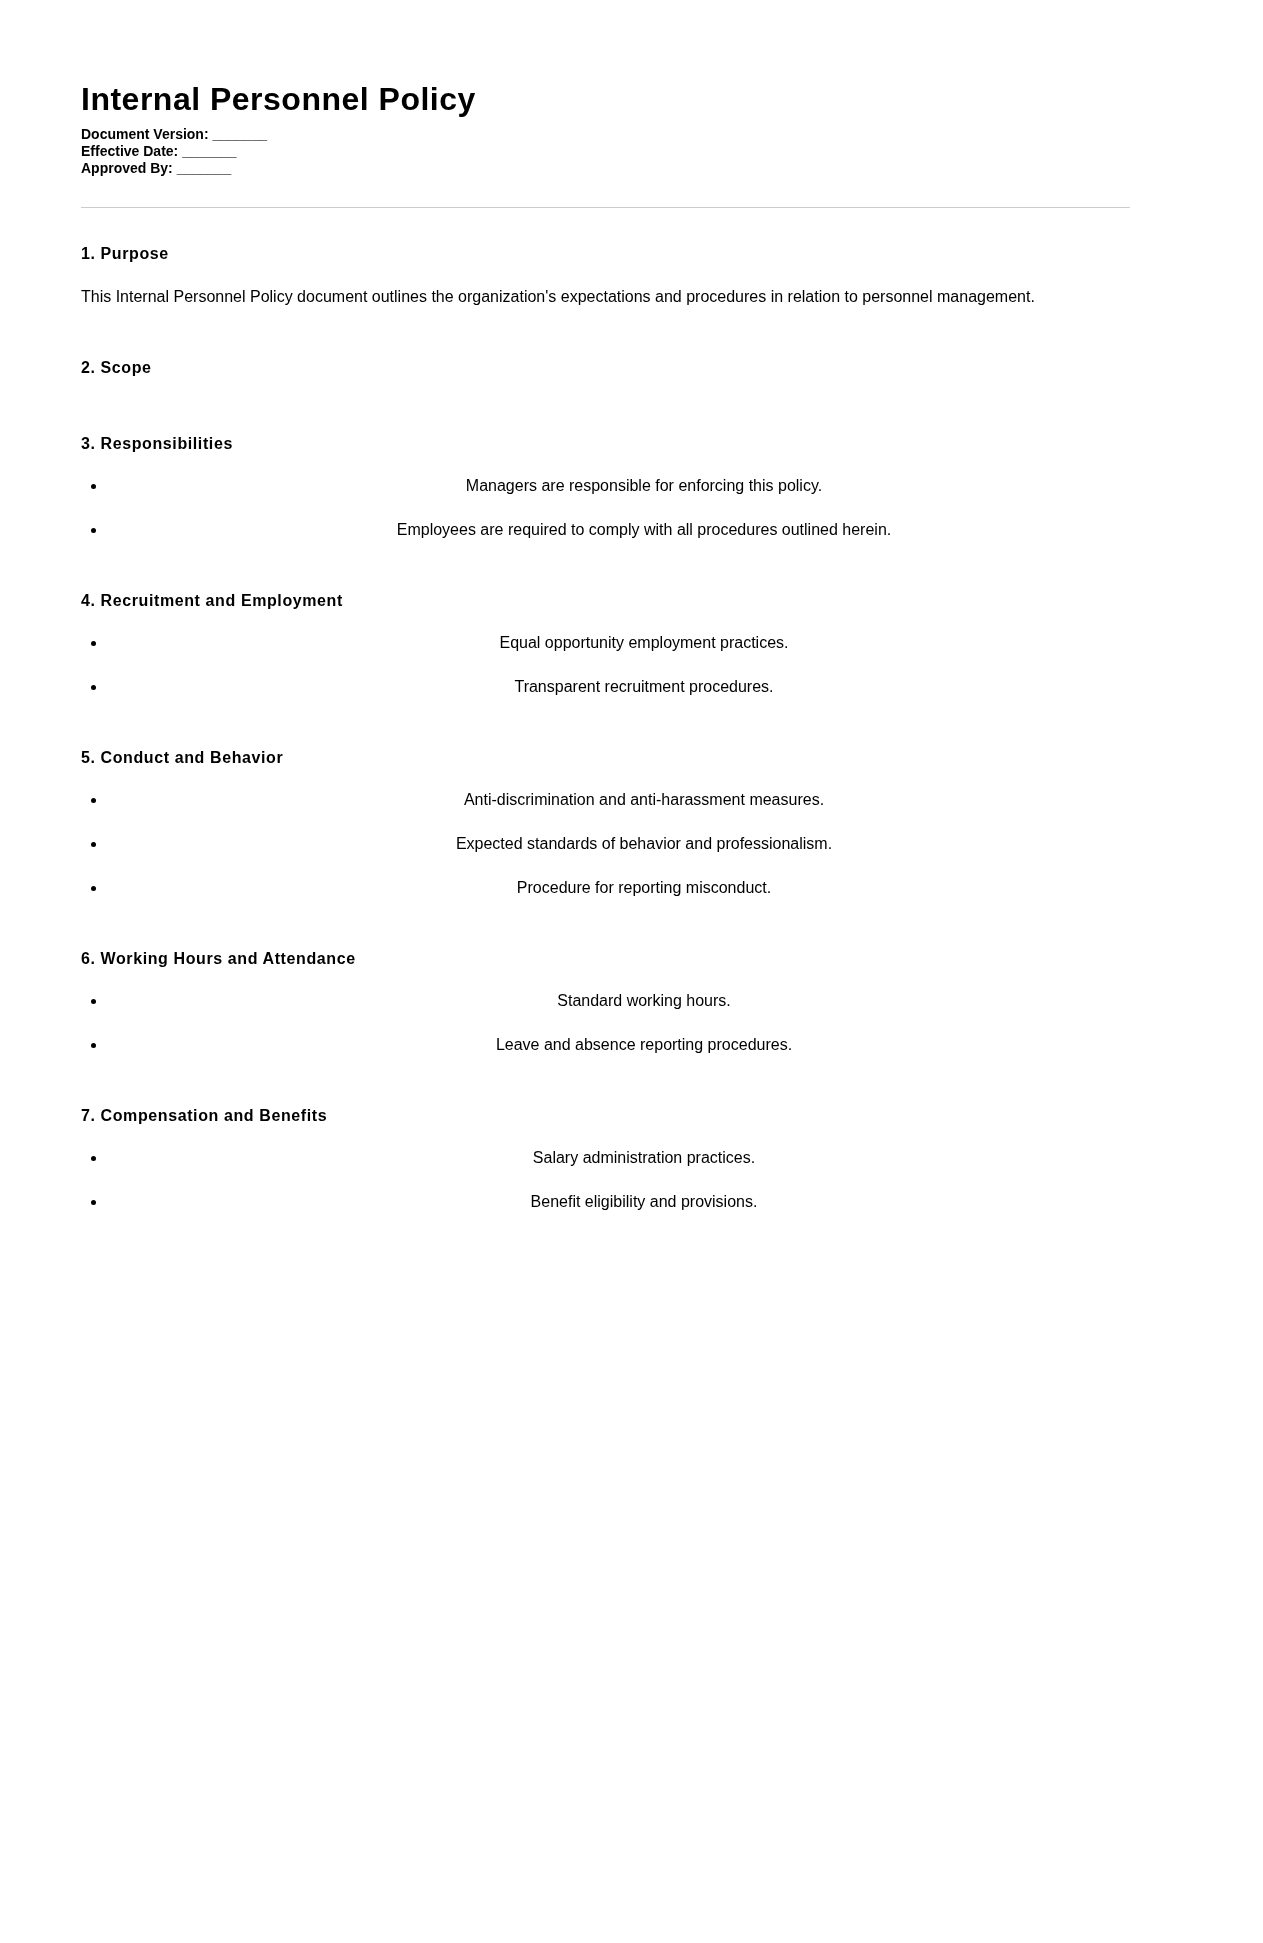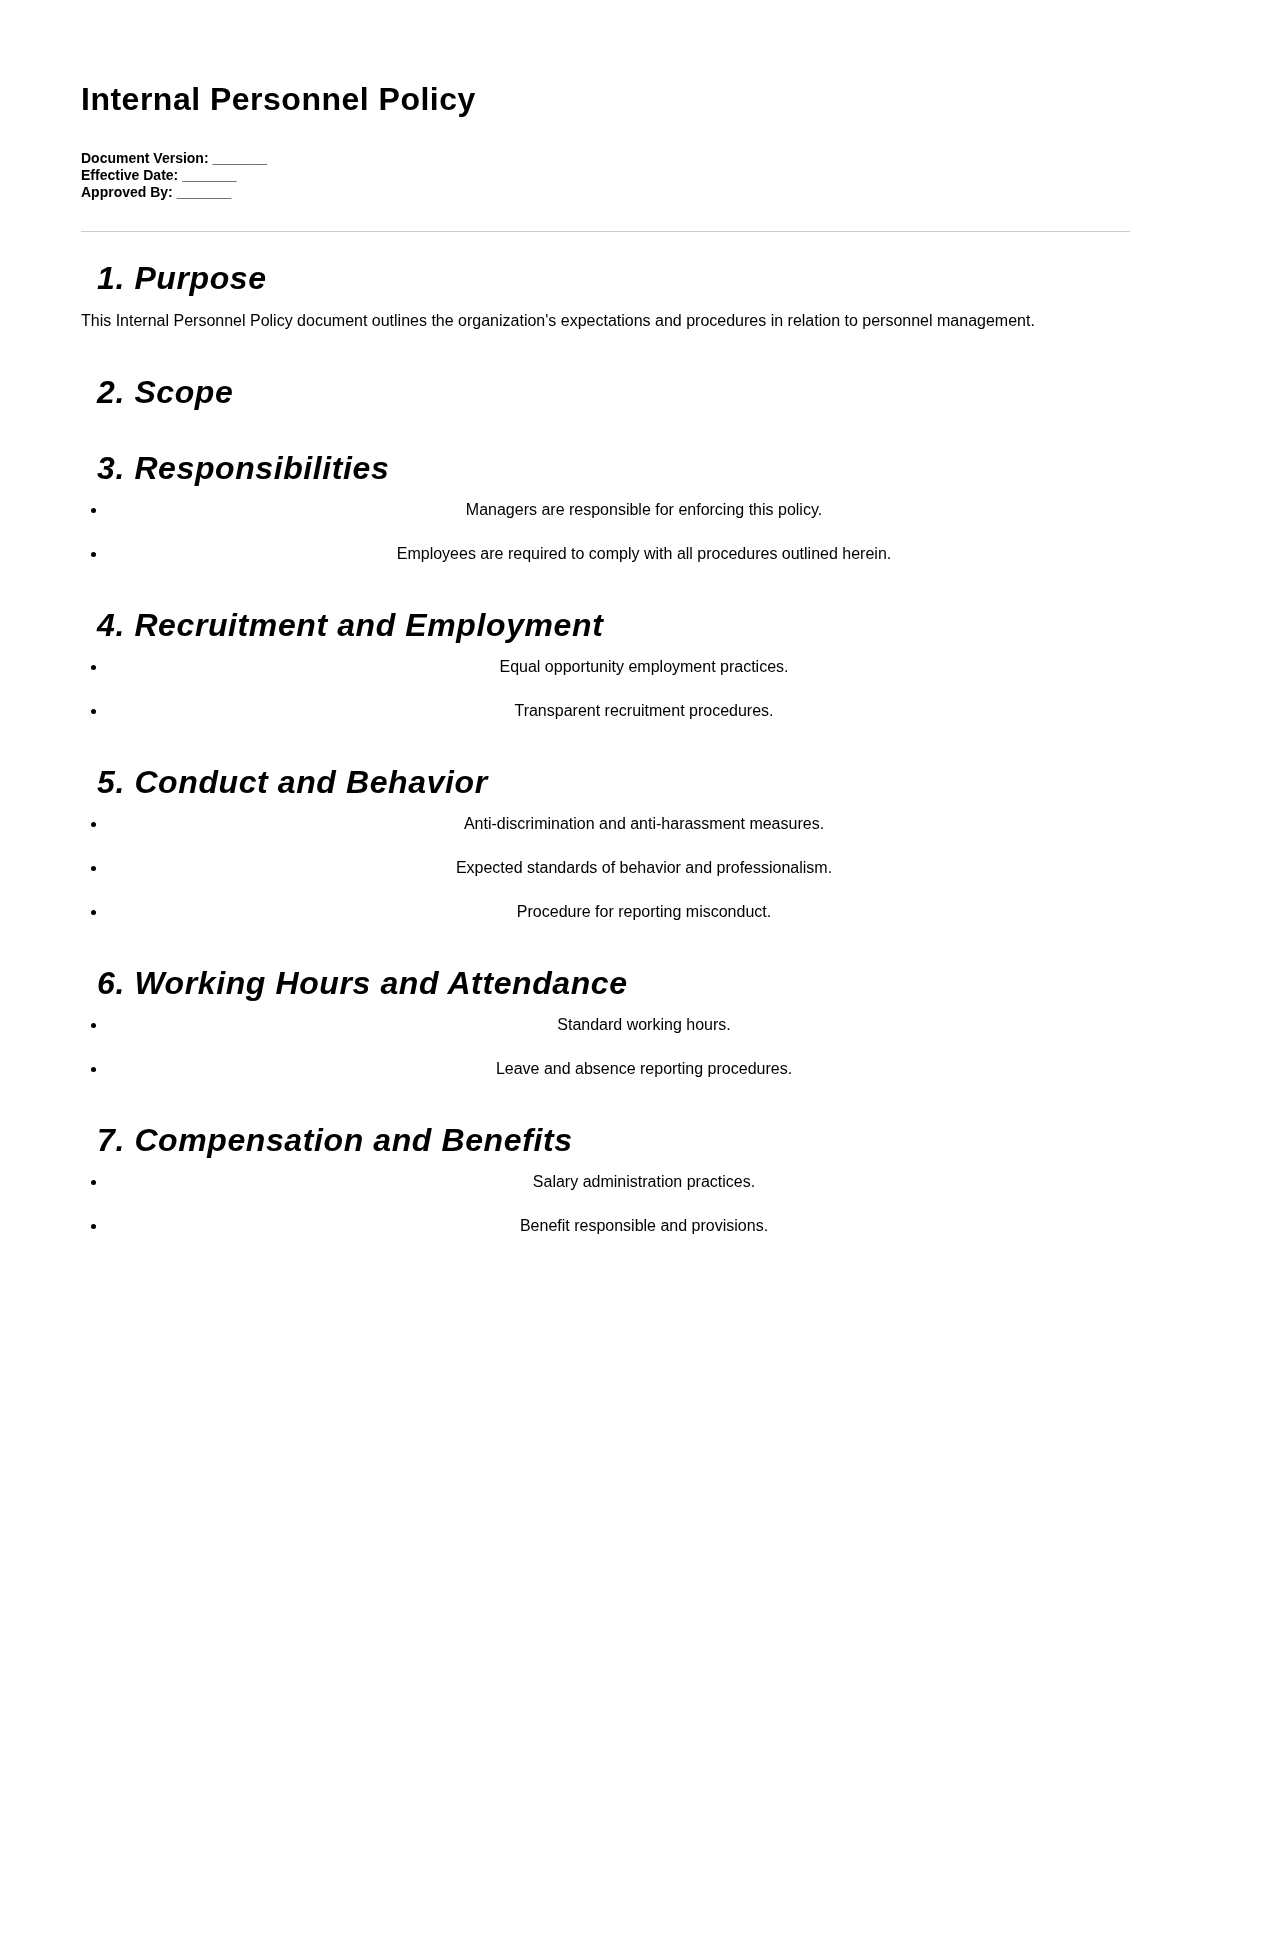--- a/index.html
+++ b/index.html
@@ -28,46 +28,45 @@
       width: 1101px;
     }
     .doc-title {
       margin: 0;
       font-size: 32px;
       line-height: 37px;
       font-weight: bold;
       letter-spacing: 0.5px;
     }
     .meta {
-      margin-top: 32px;
+      margin-top: 8px;
     }
     .meta-line {
       font-size: 14px;
       line-height: 17px;
       font-weight: bold;
     }
     .divider {
       margin: 30px 0 0 0;
       border: 0;
       height: 1px;
       background: #cccccc;
     }
     .section {
       margin-top: 48px;
     }
     .section.first {
       margin-top: 32px;
     }
     .section-title {
-      margin: 16px;
-      font-size: 32px;
+      margin: 0;
+      font-size: 16px;
       line-height: 28px;
       font-weight: bold;
       letter-spacing: 0.6px;
-      font-style: italic;
     }
     .section-text {
       margin: 20px 0 0 0;
       font-size: 16px;
       line-height: 18px;
     }
     .section-list {
       margin: 19px 0 0 0;
       padding: 0 0 0 25px;
       list-style: none;
@@ -147,18 +146,18 @@
       <ul class="section-list">
         <li><span class="bullet"></span><span>Standard working hours.</span></li>
         <li><span class="bullet"></span><span>Leave and absence reporting procedures.</span></li>
       </ul>
     </section>
 
     <section class="section">
       <h2 class="section-title">7. Compensation and Benefits</h2>
       <ul class="section-list">
         <li><span class="bullet"></span><span>Salary administration practices.</span></li>
-        <li><span class="bullet"></span><span>Benefit responsible and provisions.</span></li>
+        <li><span class="bullet"></span><span>Benefit eligibility and provisions.</span></li>
       </ul>
     </section>
 
   </div>
 </div>
 
 </body></html>

